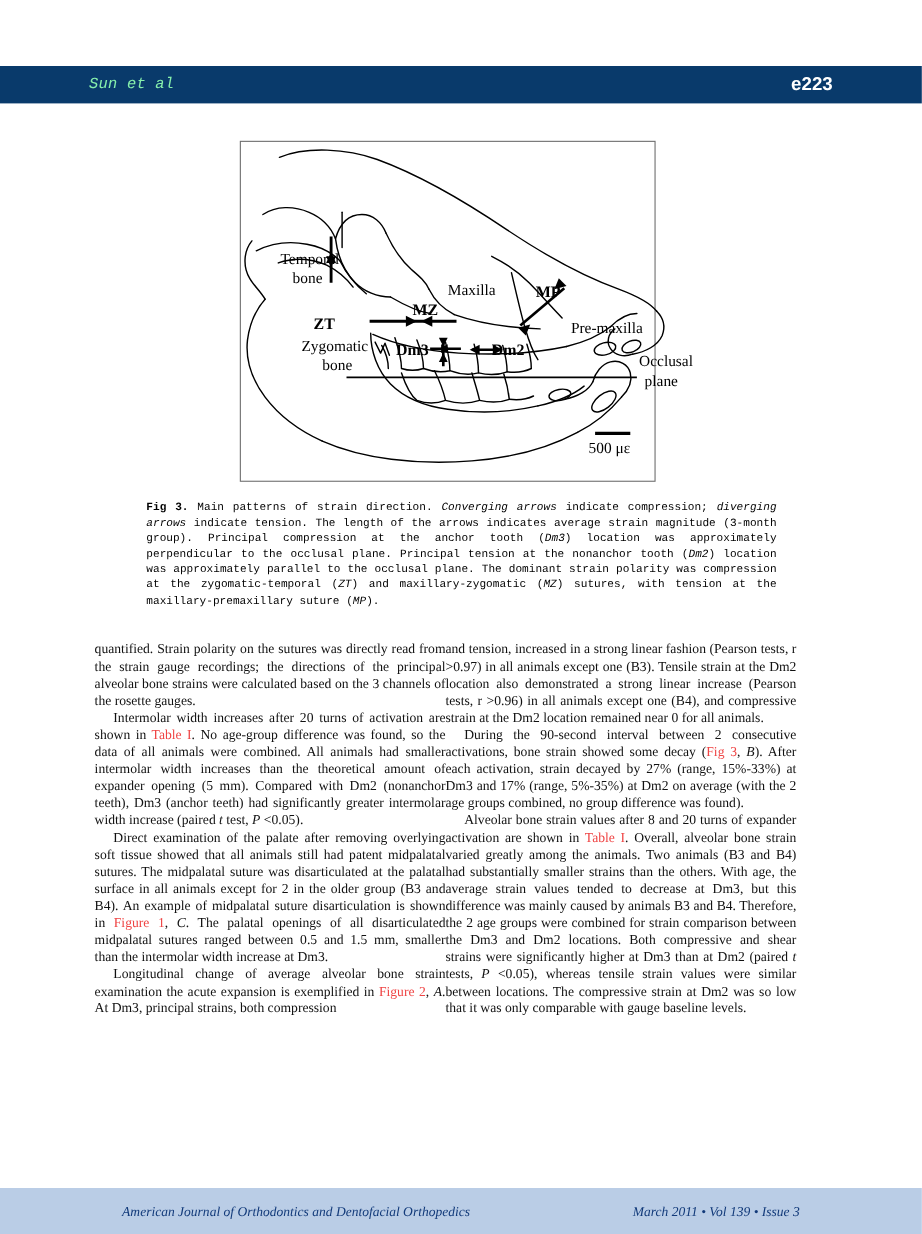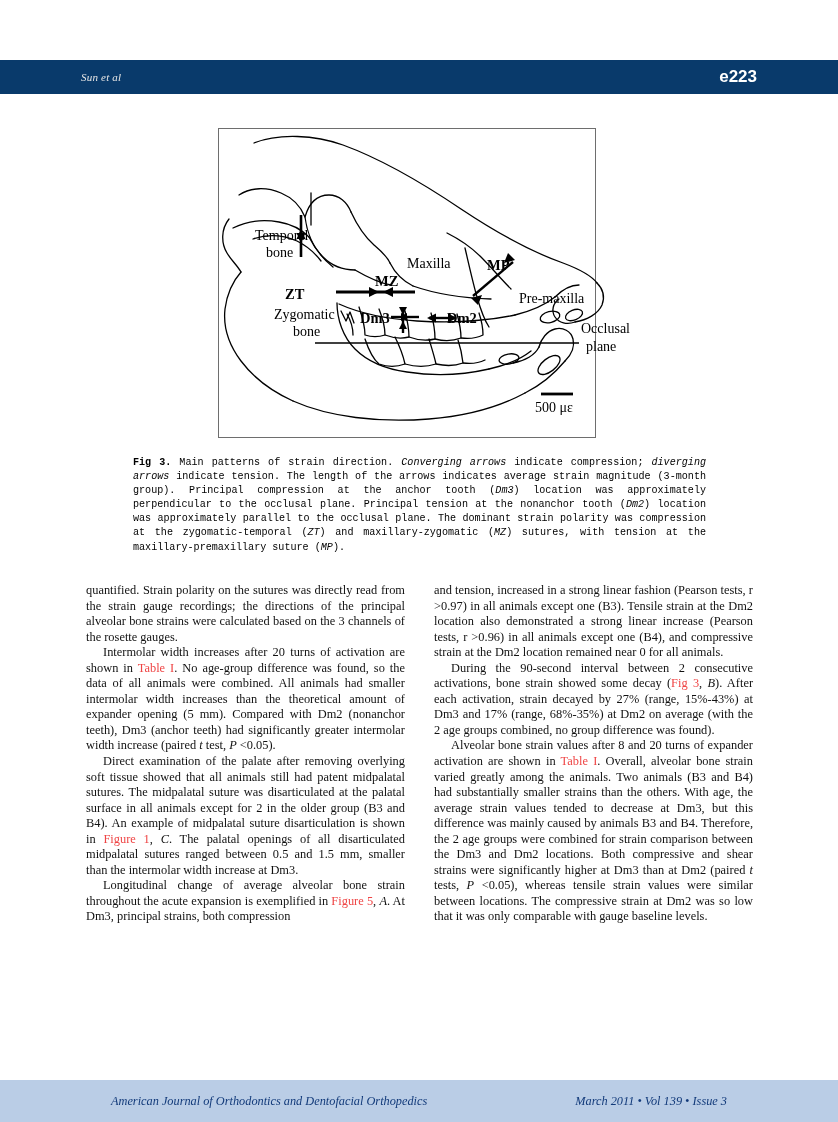--- a/index.html
+++ b/index.html
@@ -21,24 +21,24 @@
     left: 0; top: 60px;
     width: 838px; height: 34px;
     background: #093a6b;
     display: flex;
     align-items: center;
     justify-content: space-between;
     box-sizing: border-box;
     padding: 0 81px 0 81px;
   }
   #running-head .rh-authors {
-    color: #e5e5e5;
-    font-family: Liberation Serif, serif;
+    color: #86efac;
+    font-family: Liberation Mono, monospace;
     font-style: italic;
-    font-size: 11px;
+    font-size: 14px;
     letter-spacing: 0.2px;
   }
   #running-head .rh-page {
     color: #ffffff;
     font-family: "Liberation Sans", sans-serif;
     font-weight: bold;
     font-size: 17px;
   }
 
   
@@ -74,21 +74,20 @@
   #figure-caption .fig-num { font-weight: bold; }
   #figure-caption i { font-style: italic; }
 
   
   #body-cols {
     position: absolute;
     left: 86px;
     top: 583px;
     width: 668px;
     display: flex;
-    gap: 29px;
   }
   .col {
     width: 319px;
     font-family: "Liberation Serif", serif;
     font-size: 12.4px;
     line-height: 15.55px;
     text-align: justify;
     color: #111111;
     -webkit-hyphens: none;
     hyphens: none;
@@ -270,27 +269,27 @@
 <div id="body-cols">
 
   <div class="col">
     <p><span>quantified. Strain polarity on the sutures was directly read from the strain gauge recordings; the directions of the principal alveolar bone strains were calculated based on the 3 channels of the rosette gauges.</span></p>
 
 
     <p class="indent"><span>Intermolar width increases after 20 turns of activation are shown in </span><span class="xref">Table I</span><span>. No age-group difference was found, so the data of all animals were combined. All animals had smaller intermolar width increases than the theoretical amount of expander opening (5 mm). Compared with Dm2 (nonanchor teeth), Dm3 (anchor teeth) had significantly greater intermolar width increase (paired </span><i>t</i><span> test, </span><i>P</i><span> &lt;0.05).</span></p>
 
     <p class="indent"><span>Direct examination of the palate after removing overlying soft tissue showed that all animals still had patent midpalatal sutures. The midpalatal suture was disarticulated at the palatal surface in all animals except for 2 in the older group (B3 and B4). An example of midpalatal suture disarticulation is shown in </span><span class="xref">Figure 1</span><span>, </span><i>C</i><span>. The palatal openings of all disarticulated midpalatal sutures ranged between 0.5 and 1.5 mm, smaller than the intermolar width increase at Dm3.</span></p>
 
-    <p class="indent"><span>Longitudinal change of average alveolar bone strain throughout the acute expansion is exemplified in </span><span class="xref">Figure 5</span><span>, </span><i>A</i><span>. At Dm3, principal strains, both compression</span></p>
+    <p class="indent"><span>Longitudinal change of average alveolar bone strain examination the acute expansion is exemplified in </span><span class="xref">Figure 2</span><span>, </span><i>A</i><span>. At Dm3, principal strains, both compression</span></p>
   </div>
 
   <div class="col">
     <p><span>and tension, increased in a strong linear fashion (Pearson tests, r &gt;0.97) in all animals except one (B3). Tensile strain at the Dm2 location also demonstrated a strong linear increase (Pearson tests, r &gt;0.96) in all animals except one (B4), and compressive strain at the Dm2 location remained near 0 for all animals.</span></p>
 
-    <p class="indent"><span>During the 90-second interval between 2 consecutive activations, bone strain showed some decay (</span><span class="xref">Fig 3</span><span>, </span><i>B</i><span>). After each activation, strain decayed by 27% (range, 15%-43%) at Dm3 and 17% (range, 68%-35%) at Dm2 on average (with the 2 age groups combined, no group difference was found).</span></p>
+    <p class="indent"><span>During the 90-second interval between 2 consecutive activations, bone strain showed some decay (</span><span class="xref">Fig 3</span><span>, </span><i>B</i><span>). After each activation, strain decayed by 27% (range, 15%-33%) at Dm3 and 17% (range, 5%-35%) at Dm2 on average (with the 2 age groups combined, no group difference was found).</span></p>
 
     <p class="indent"><span>Alveolar bone strain values after 8 and 20 turns of expander activation are shown in </span><span class="xref">Table I</span><span>. Overall, alveolar bone strain varied greatly among the animals. Two animals (B3 and B4) had substantially smaller strains than the others. With age, the average strain values tended to decrease at Dm3, but this difference was mainly caused by animals B3 and B4. Therefore, the 2 age groups were combined for strain comparison between the Dm3 and Dm2 locations. Both compressive and shear strains were significantly higher at Dm3 than at Dm2 (paired </span><i>t</i><span> tests, </span><i>P</i><span> &lt;0.05), whereas tensile strain values were similar between locations. The compressive strain at Dm2 was so low that it was only comparable with gauge baseline levels.</span></p>
   </div>
 </div>
 
 <div id="page-footer">
   <span class="ft-text">American Journal of Orthodontics and Dentofacial Orthopedics</span>
   <span class="ft-text">March 2011 • Vol 139 • Issue 3</span>
 </div>
 

